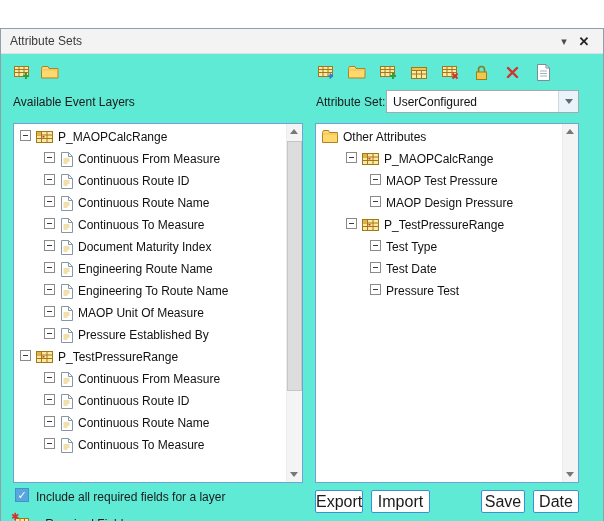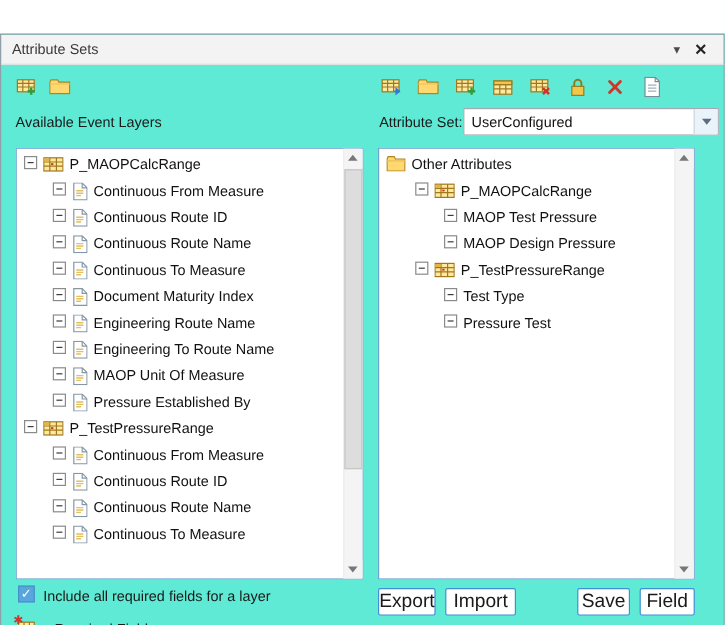--- a/index.html
+++ b/index.html
@@ -26,21 +26,21 @@
     position:absolute; top:31px; width:26px; height:24px;
     display:flex; align-items:center; justify-content:center;
   }
   .tool svg { display:block; }
 
   
   .sec-label { position:absolute; font-size:12px; color:#1a1a1a; }
 
   
   .combo {
-    position:absolute; left:385px; top:61px; width:213px; height:23px;
+    position:absolute; left:385px; top:61px; width:193px; height:23px;
     border:1px solid #a3a9b1; background:#fff; display:flex; align-items:center;
   }
   .combo .val { flex:1; font-size:12px; padding-left:6px; color:#111; }
   .combo .dd {
     width:20px; height:100%; border-left:1px solid #cdd8e2; background:#eaf2fa;
     display:flex; align-items:center; justify-content:center;
   }
   .combo .dd::after {
     content:""; border-left:4px solid transparent; border-right:4px solid transparent;
     border-top:5px solid #5d6d7c;
@@ -425,20 +425,24 @@
             </svg>
           </span>
           <span class="lbl">P_TestPressureRange</span>
         </div>
         <div class="tree-row indent-2">
           <span class="expand"></span>
           <span class="lbl">Test Type</span>
         </div>
         <div class="tree-row indent-2">
           <span class="expand"></span>
+          <span class="lbl">Test Date</span>
+        </div>
+        <div class="tree-row indent-2">
+          <span class="expand"></span>
           <span class="lbl">Pressure Test</span>
         </div>
       </div>
     <div class="vscroll">
       <div class="sb-btn sb-up"></div>
       <div class="sb-btn sb-down"></div>
     </div>
   </div>
 
   <div class="chk">
@@ -451,21 +455,21 @@
         <rect x="2.5" y="3.5" width="13" height="9" fill="#ffe9a0" stroke="#a0781e"></rect>
         <path d="M2.5 6.5h13M2.5 9.5h13M7 3.5v9M11.5 3.5v9" stroke="#a0781e" fill="none"></path>
       </svg>
     <span class="ast">✱</span>
   </div>
   <div class="req-label">= Required Field</div>
 
   <button class="btn" id="btn-export">Export</button>
   <button class="btn" id="btn-import">Import</button>
   <button class="btn" id="btn-save">Save</button>
-  <button class="btn" id="btn-close">Field</button>
+  <button class="btn" id="btn-close">Date</button>
 
   <div class="grip">
     <svg width="11" height="11" viewBox="0 0 11 11">
         <g fill="#8f98a3">
           <rect x="8" y="1" width="2" height="2"></rect>
           <rect x="8" y="4.5" width="2" height="2"></rect>
           <rect x="4.5" y="4.5" width="2" height="2"></rect>
           <rect x="8" y="8" width="2" height="2"></rect>
           <rect x="4.5" y="8" width="2" height="2"></rect>
           <rect x="1" y="8" width="2" height="2"></rect>

